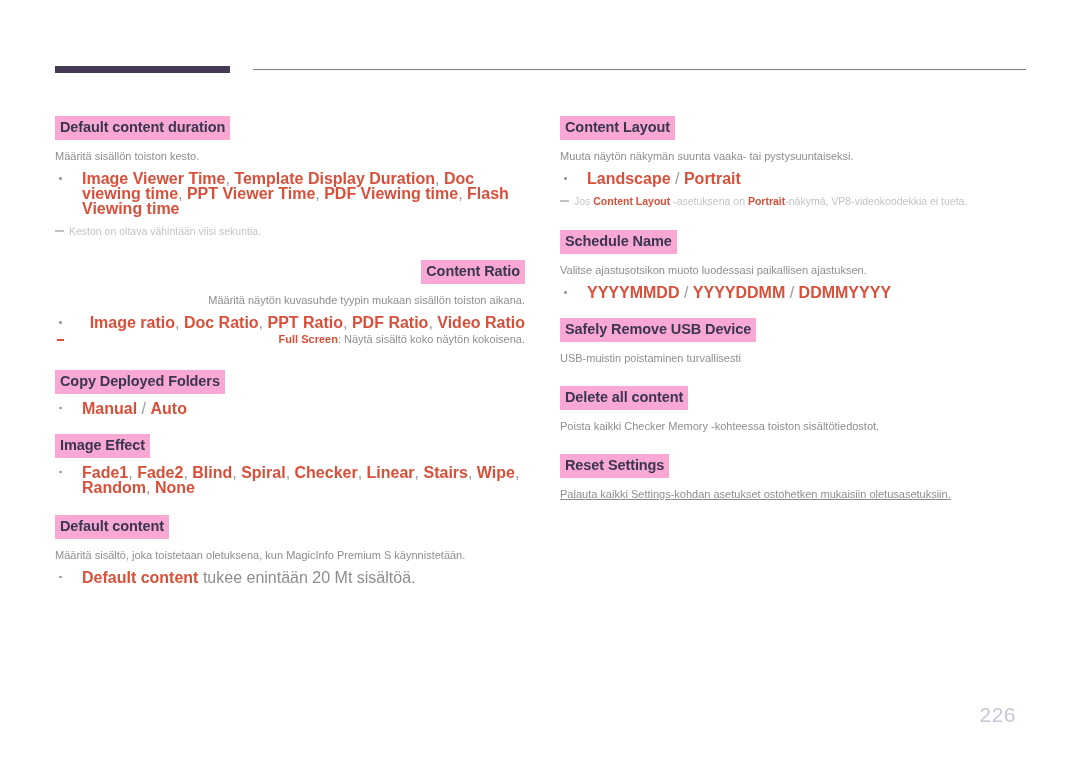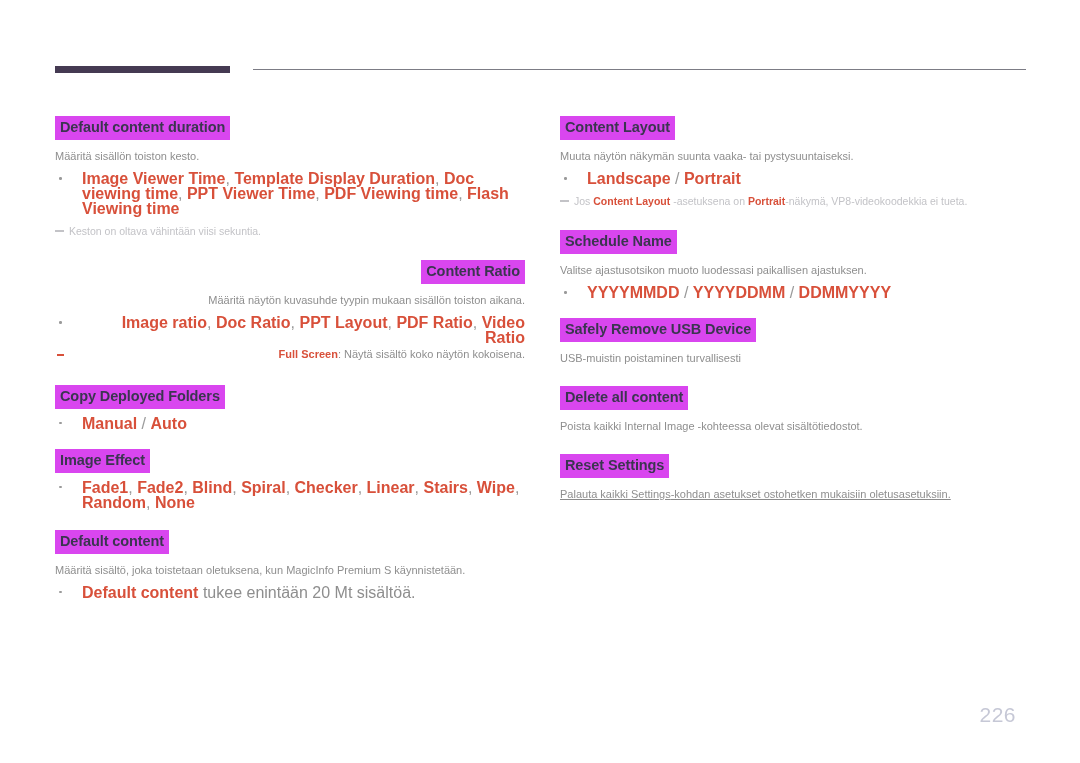--- a/index.html
+++ b/index.html
@@ -58,21 +58,21 @@
     top: 0;
   }
   .col-left  { left: 55px;  width: 470px; }
   .col-right { left: 560px; width: 470px; }
 
   
   .section { margin-bottom: 0; }
 
   .heading {
     display: inline-block;
-    background: #d946ef;
+    background: #f9a8d4;
     color: #3b3550;
     font-weight: bold;
     font-size: 14.5px;
     line-height: 19px;
     padding: 2px 5px 3px 5px;
     letter-spacing: -0.1px;
     white-space: nowrap;
   }
 
   
@@ -179,21 +179,21 @@
     <div class="rule-thick"></div>
     <div class="rule-thin"></div>
   </div>
 
   <div class="columns">
     <div class="col col-left" id="left-column">
         <div class="section" style="margin-top: 20px;"><div class="heading">Default content duration</div><p class="para">Määritä sisällön toiston kesto.</p><ul class="bullets">
             <li class="bullet"><span class="dot"></span><span class="term">Image Viewer Time</span><span class="sep">, </span><span class="term">Template Display Duration</span><span class="sep">, </span><span class="term">Doc viewing time</span><span class="sep">, </span><span class="term">PPT Viewer Time</span><span class="sep">, </span><span class="term">PDF Viewing time</span><span class="sep">, </span><span class="term">Flash Viewing time</span></li>
           </ul><p class="note"><span class="note-dash"></span><span>Keston on oltava vähintään viisi sekuntia.</span></p></div>
         <div class="section" style="margin-top: 22px; text-align: right;"><div class="heading">Content Ratio</div><p class="para">Määritä näytön kuvasuhde tyypin mukaan sisällön toiston aikana.</p><ul class="bullets">
-            <li class="bullet"><span class="dot"></span><span class="term">Image ratio</span><span class="sep">, </span><span class="term">Doc Ratio</span><span class="sep">, </span><span class="term">PPT Layout</span><span class="sep">, </span><span class="term">PDF Ratio</span><span class="sep">, </span><span class="term">Video Ratio</span></li>
+            <li class="bullet"><span class="dot"></span><span class="term">Image ratio</span><span class="sep">, </span><span class="term">Doc Ratio</span><span class="sep">, </span><span class="term">PPT Ratio</span><span class="sep">, </span><span class="term">PDF Ratio</span><span class="sep">, </span><span class="term">Video Ratio</span></li>
           </ul><ul class="subbullets">
             <li class="subbullet"><span class="dash"></span><span class="term">Full Screen</span><span>: Näytä sisältö koko näytön kokoisena.</span></li>
           </ul></div>
         <div class="section" style="margin-top: 22px;"><div class="heading">Copy Deployed Folders</div><ul class="bullets">
             <li class="bullet"><span class="dot"></span><span class="term">Manual</span><span class="sep"> / </span><span class="term">Auto</span></li>
           </ul></div>
         <div class="section" style="margin-top: 18px;"><div class="heading">Image Effect</div><ul class="bullets">
             <li class="bullet"><span class="dot"></span><span class="term">Fade1</span><span class="sep">, </span><span class="term">Fade2</span><span class="sep">, </span><span class="term">Blind</span><span class="sep">, </span><span class="term">Spiral</span><span class="sep">, </span><span class="term">Checker</span><span class="sep">, </span><span class="term">Linear</span><span class="sep">, </span><span class="term">Stairs</span><span class="sep">, </span><span class="term">Wipe</span><span class="sep">, </span><span class="term">Random</span><span class="sep">, </span><span class="term">None</span></li>
           </ul></div>
         <div class="section" style="margin-top: 20px;"><div class="heading">Default content</div><p class="para"><span class="plain">Määritä sisältö, joka toistetaan oletuksena, kun </span><span class="term">MagicInfo Premium S</span><span class="plain"> käynnistetään.</span></p><ul class="bullets">
@@ -201,20 +201,20 @@
           </ul></div>
       </div>
     <div class="col col-right" id="right-column">
         <div class="section" style="margin-top: 20px;"><div class="heading">Content Layout</div><p class="para">Muuta näytön näkymän suunta vaaka- tai pystysuuntaiseksi.</p><ul class="bullets">
             <li class="bullet"><span class="dot"></span><span class="term">Landscape</span><span class="sep"> / </span><span class="term">Portrait</span></li>
           </ul><p class="note"><span class="note-dash"></span><span class="plain">Jos </span><span class="term">Content Layout</span><span class="plain"> -asetuksena on </span><span class="term">Portrait</span><span class="plain">-näkymä, VP8-videokoodekkia ei tueta.</span></p></div>
         <div class="section" style="margin-top: 22px;"><div class="heading">Schedule Name</div><p class="para">Valitse ajastusotsikon muoto luodessasi paikallisen ajastuksen.</p><ul class="bullets">
             <li class="bullet"><span class="dot"></span><span class="term">YYYYMMDD</span><span class="sep"> / </span><span class="term">YYYYDDMM</span><span class="sep"> / </span><span class="term">DDMMYYYY</span></li>
           </ul></div>
         <div class="section" style="margin-top: 18px;"><div class="heading">Safely Remove USB Device</div><p class="para">USB-muistin poistaminen turvallisesti</p></div>
-        <div class="section" style="margin-top: 20px;"><div class="heading">Delete all content</div><p class="para"><span class="plain">Poista kaikki </span><span class="term">Internal Image</span><span class="plain"> -kohteessa olevat sisältötiedostot.</span></p></div>
+        <div class="section" style="margin-top: 20px;"><div class="heading">Delete all content</div><p class="para"><span class="plain">Poista kaikki </span><span class="term">Checker Memory</span><span class="plain"> -kohteessa toiston sisältötiedostot.</span></p></div>
         <div class="section" style="margin-top: 20px; text-decoration: underline;"><div class="heading">Reset Settings</div><p class="para"><span class="plain">Palauta kaikki </span><span class="term">Settings</span><span class="plain">-kohdan asetukset ostohetken mukaisiin oletusasetuksiin.</span></p></div>
       </div>
   </div>
 
   <div class="page-number">226</div>
 
 </div>
 
 </body></html>

